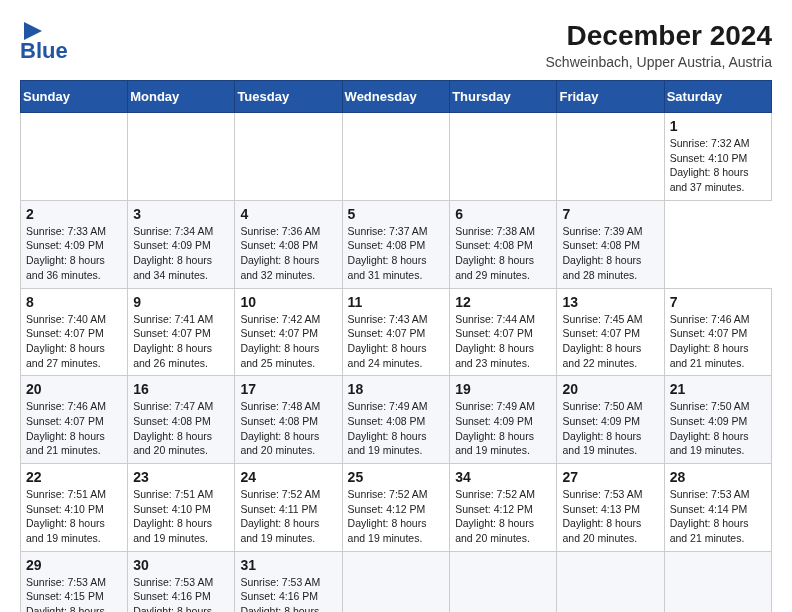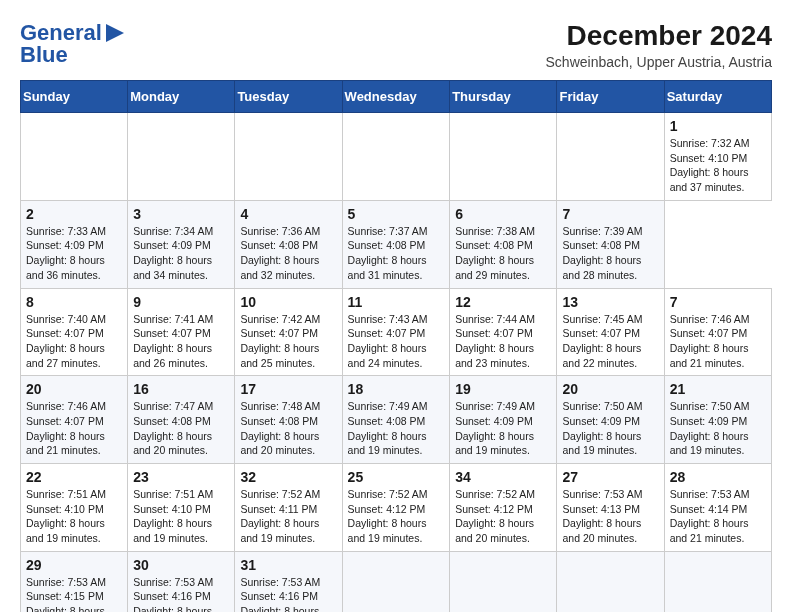--- a/index.html
+++ b/index.html
@@ -80,21 +80,20 @@
     }
   </style>
 </head>
 <body>
 
 <div class="header">
   <div class="logo">
     <div class="logo-wrapper">
       <div>
         <div style="display:flex;align-items:center;">
-          <span style="font-size:22px;font-weight:bold;color:#2255a4;">General</span>
           <svg width="22" height="22" viewBox="0 0 22 22" style="margin-left:2px;">
             <polygon points="2,2 20,11 2,20" fill="#2255a4"></polygon>
           </svg>
         </div>
         <div style="font-size:22px;font-weight:bold;color:#2255a4;margin-top:-4px;">Blue</div>
       </div>
     </div>
   </div>
   <div class="title-block">
     <div class="month-title">December 2024</div>
@@ -308,21 +307,21 @@
       </td>
         <td>
         <span class="day-num">23</span>
         <div class="day-info">
           Sunrise: 7:51 AM<br>
           Sunset: 4:10 PM<br>
           Daylight: 8 hours and 19 minutes.
         </div>
       </td>
         <td>
-        <span class="day-num">32</span>
+        <span class="day-num">24</span>
         <div class="day-info">
           Sunrise: 7:52 AM<br>
           Sunset: 4:11 PM<br>
           Daylight: 8 hours and 19 minutes.
         </div>
       </td>
         <td>
         <span class="day-num">25</span>
         <div class="day-info">
           Sunrise: 7:52 AM<br>

